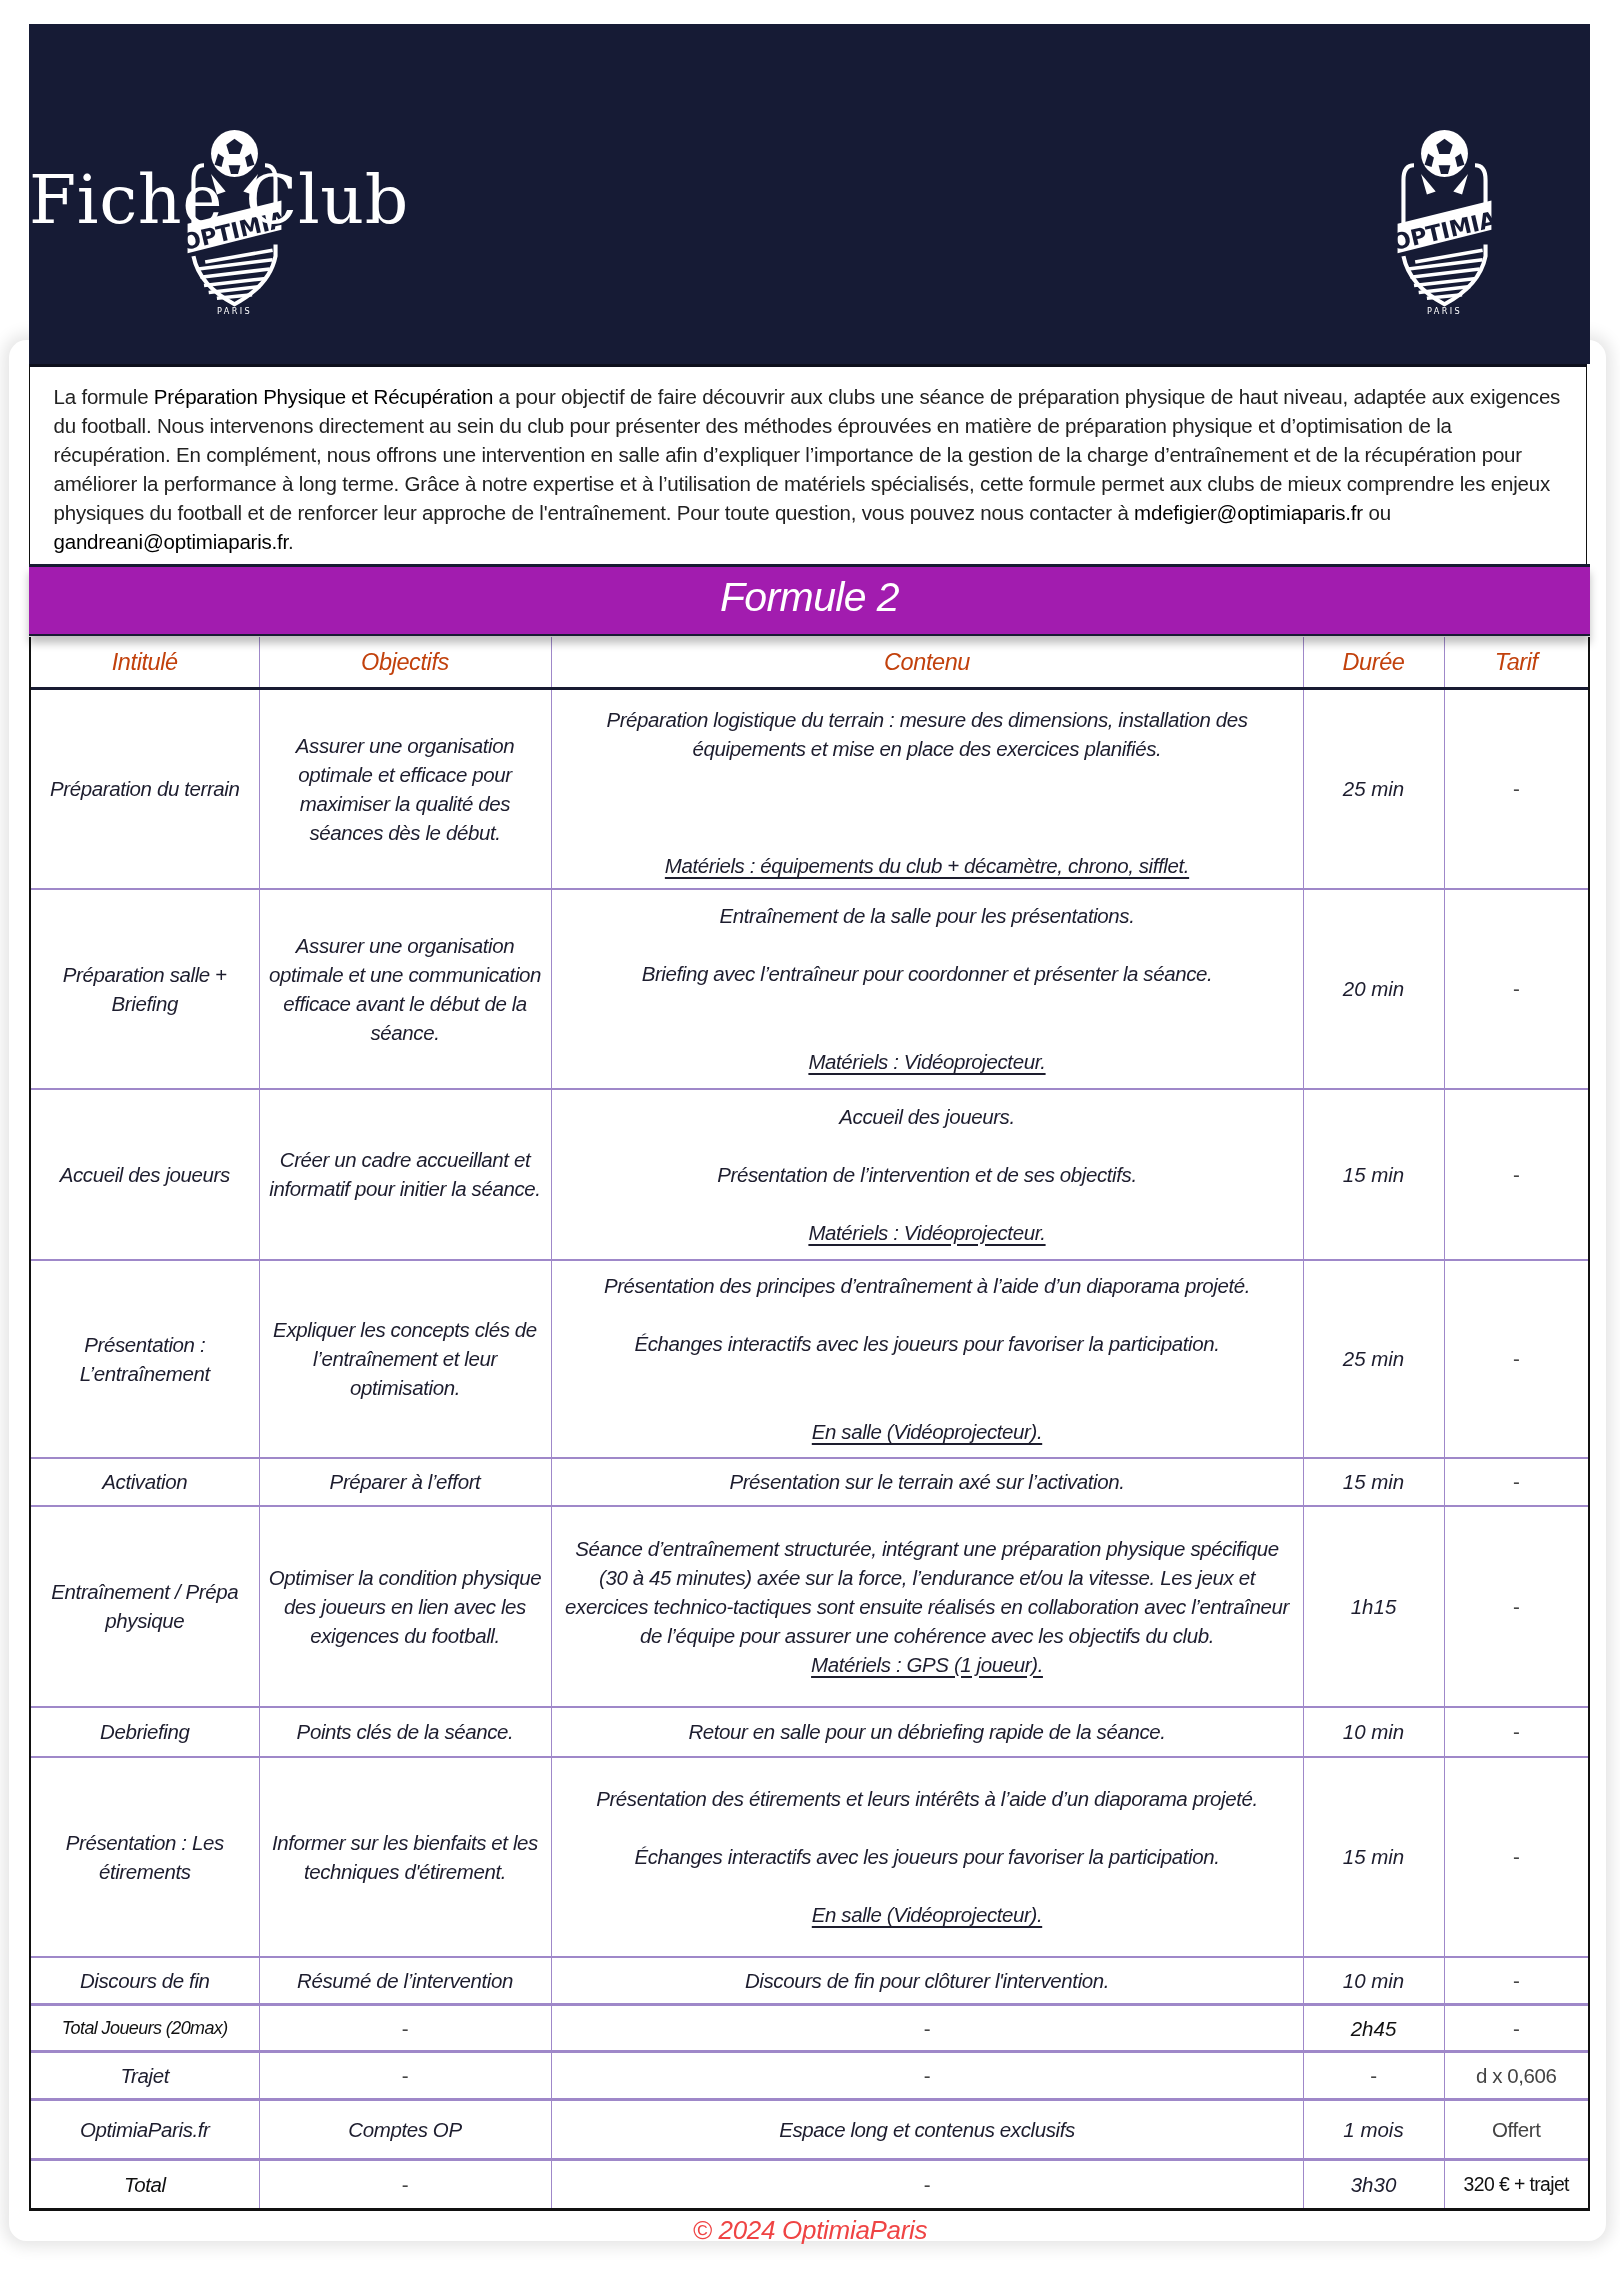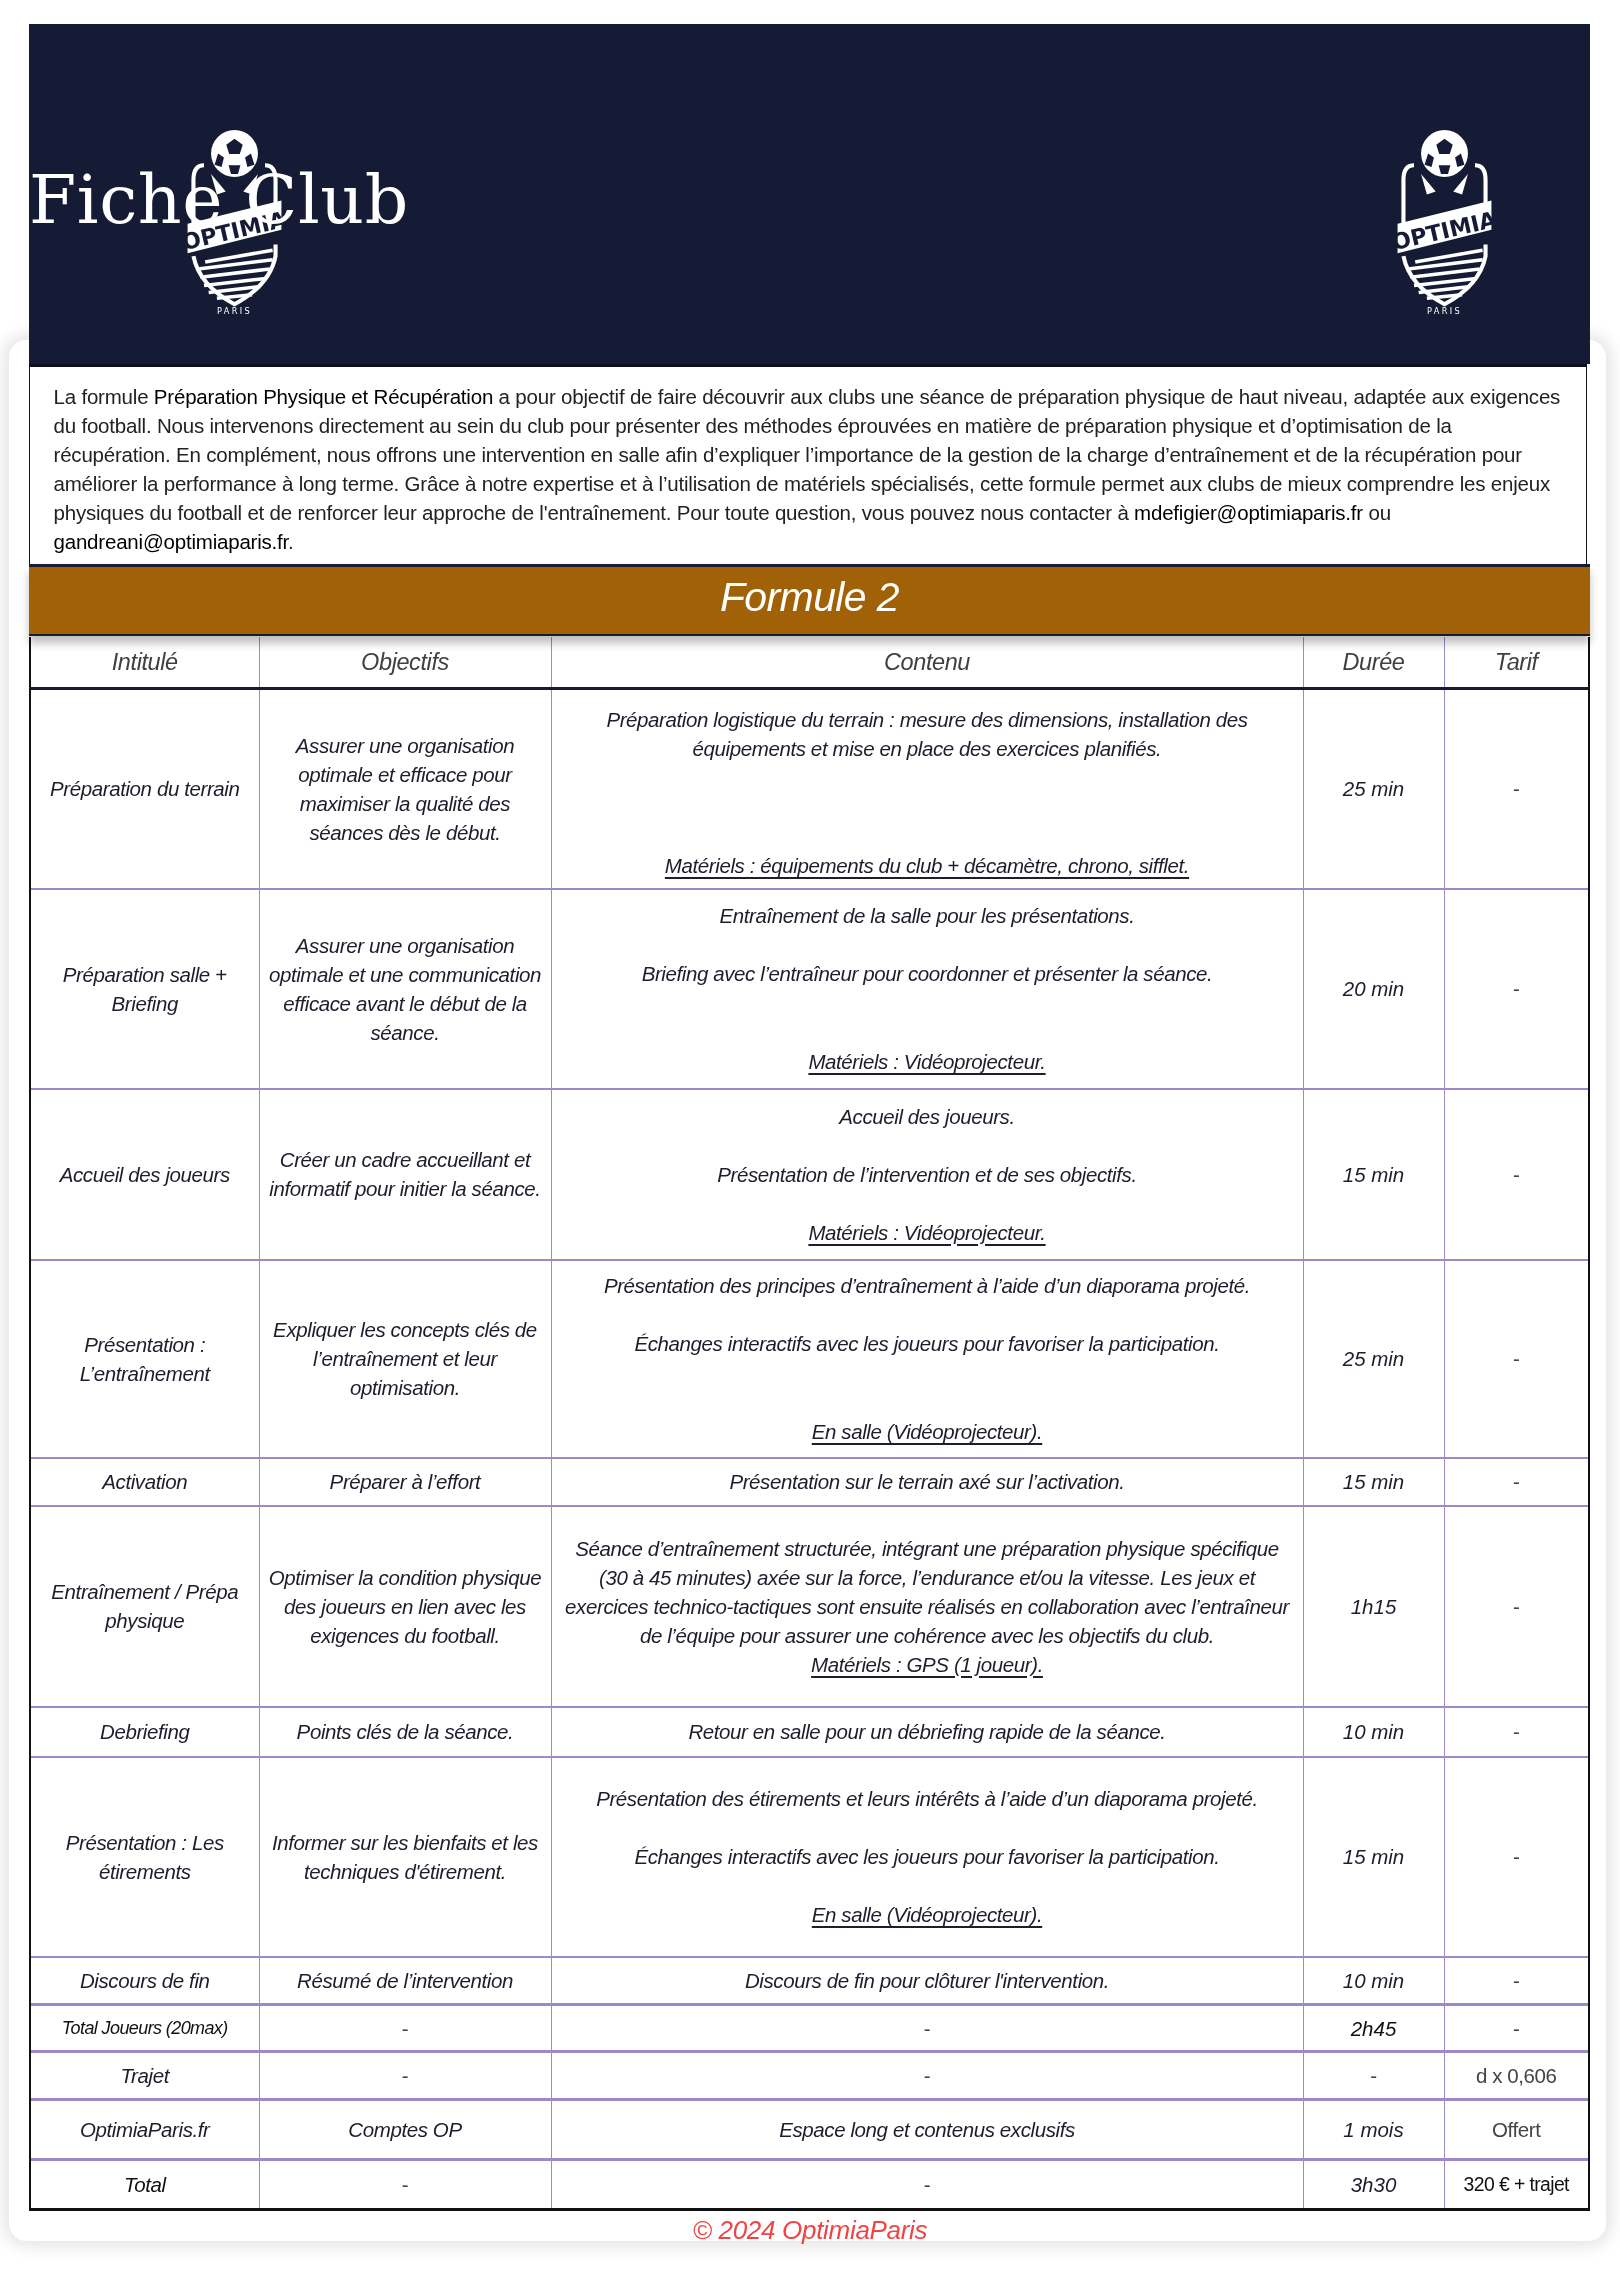--- a/index.html
+++ b/index.html
@@ -18,35 +18,35 @@
                 font-family: "DejaVu Serif", "Liberation Serif", serif; color: #ffffff;
                 font-size: 68px; font-weight: normal; letter-spacing: 0.6px; }
 
   .intro { position: absolute; left: 29px; top: 364px; width: 1558px; height: 200px;
            border: 1.2px solid #111; border-top: 3.5px solid #0d0f1c; border-bottom: none; background: #fff;
            box-sizing: border-box; padding: 15.3px 23.5px 0 23.5px; text-align: left;
            font-size: 20.5px; line-height: 29px; color: #222; font-weight: 300; letter-spacing: -0.2px; }
   .intro .strong { color: #000; }
 
   .formule-band { position: absolute; left: 29px; top: 564px; width: 1561px; height: 72px;
-                  background: #a16207; border-top: 3.5px solid #181b32; border-bottom: 2.3px solid #181b32;
+                  background: #a21caf; border-top: 3.5px solid #181b32; border-bottom: 2.3px solid #181b32;
                   box-sizing: border-box; text-align: center; color: #fff;
                   box-shadow: 0 8.2px 8.2px rgba(0,0,0,0.25); z-index: 2; }
   .formule-band span { display: inline-block; margin-top: 7px; font-style: italic; font-size: 41px;
                        letter-spacing: -0.6px; }
 
   .table-wrap { position: absolute; left: 29px; top: 637px; width: 1561px; height: 1574px;
                 border-left: 2.3px solid #111; border-right: 2.3px solid #111; border-bottom: 3.5px solid #111;
                 box-sizing: border-box; }
   table { border-collapse: collapse; width: 100%; table-layout: fixed; }
   td, th { text-align: center; vertical-align: middle; font-style: italic; font-weight: normal;
            border-right: 1.8px solid #9f88c9; border-bottom: 2.3px solid #9f88c9; padding: 0 8.2px;
            font-size: 20.5px; line-height: 29px; letter-spacing: -0.4px; color: #1d1d2e; }
   td:last-child, th:last-child { border-right: none; }
-  th { color: #404040; font-size: 23.5px; height: 47px; border-bottom: 3.5px solid #181b32; margin-left: 15px; }
+  th { color: #c2410c; font-size: 23.5px; height: 47px; border-bottom: 3.5px solid #181b32; margin-left: 15px; }
   .col1 { width: 228px; } .col2 { width: 292px; } .col3 { width: 752px; }
   .col4 { width: 141px; } .col5 { width: auto; }
   .dur { letter-spacing: 0px; margin-left: 44px; }
   .tarif { font-style: normal; color: #444; }
   .underline { text-decoration: underline; text-underline-offset: 3.5px; }
   .content-block p { margin: 0; }
   .gap { height: 29px; }
   .gap2 { height: 59px; }
   .summary td { border-bottom-width: 3.5px; }
   .small { font-size: 18px; letter-spacing: -0.6px; color: #111; }

